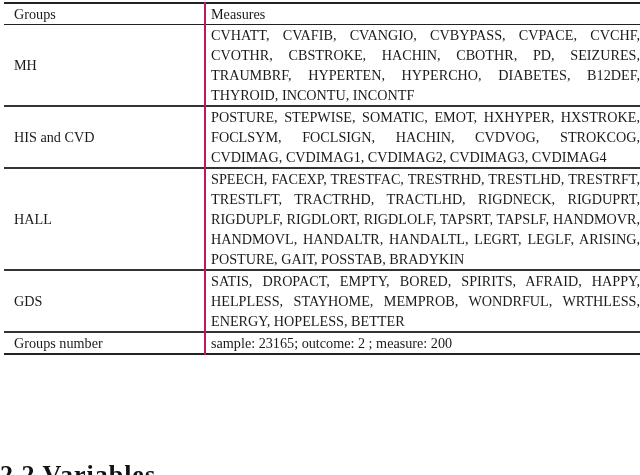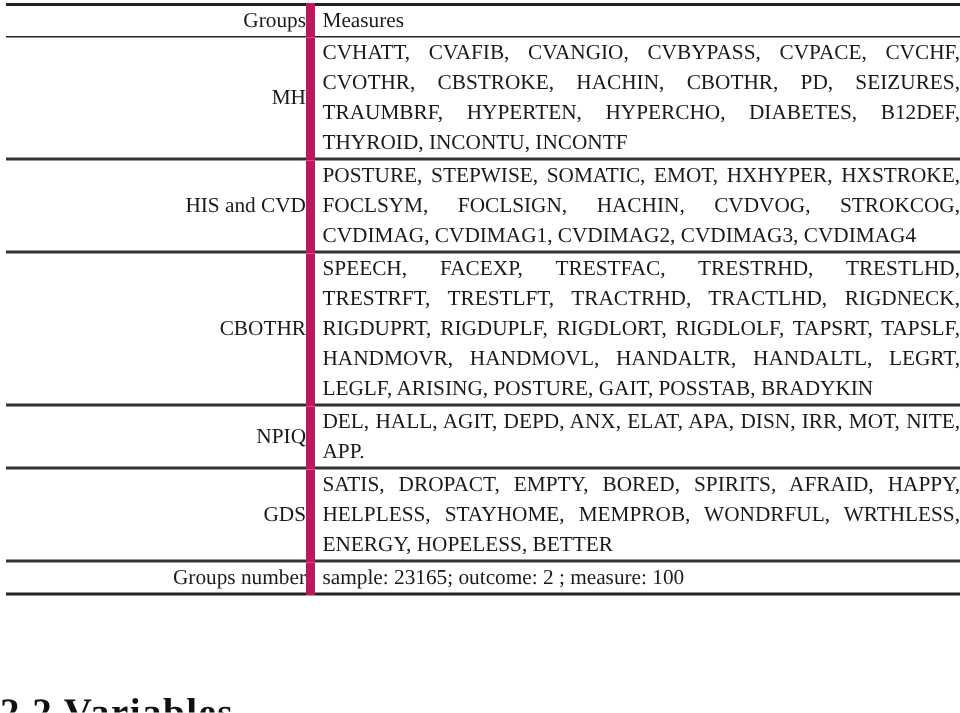--- a/index.html
+++ b/index.html
@@ -1,28 +1,28 @@
 <!DOCTYPE html>
 <html><head>
 <meta charset="utf-8">
 <style>
   html, body { margin: 0; padding: 0; background: #ffffff; }
   body { width: 640px; height: 475px; overflow: hidden; position: relative;
          font-family: "Liberation Serif", "DejaVu Serif", serif; color: #1a1a1a; }
   table { position: absolute; left: 4px; top: 2px; width: 636px; border-collapse: collapse;
           font-size: 14.2px; line-height: 20px; }
-  td, th { padding: 0 0 0 5px; vertical-align: middle; text-align: right; font-weight: normal; }
+  td, th { padding: 0 0 0 5px; vertical-align: middle; text-align: left; font-weight: normal; }
   th { height: 20px; }
   .grp { width: 190px; padding-left: 10px; }
   .meas { text-align: justify; text-align-last: left; padding-right: 0; }
   tr.head { border-top: 2px solid #222; border-bottom: 1px solid #222; }
   tr.row { border-bottom: 2px solid #333; }
   tr.row.last-inner { border-bottom: 1px solid #333; }
   tr.total { border-bottom: 2px solid #222; }
-  td.meas, th.meas { border-left: 6px solid #be185d; padding-left: 5px; }
+  td.meas, th.meas { border-left: 2px solid #be185d; padding-left: 5px; }
   .heading { position: absolute; left: 0; top: 460px; font-size: 26px; font-weight: bold;
              font-family: "Liberation Serif", serif; letter-spacing: 1px; color: #111; }
 </style>
 </head>
 <body>
 
 <table>
   <tbody>
       <tr class="head">
     <th class="grp">Groups</th>
@@ -30,31 +30,27 @@
   </tr>
   <tr class="row">
     <td class="grp">MH</td>
     <td class="meas">CVHATT, CVAFIB, CVANGIO, CVBYPASS, CVPACE, CVCHF, CVOTHR, CBSTROKE, HACHIN, CBOTHR, PD, SEIZURES, TRAUMBRF, HYPERTEN, HYPERCHO, DIABETES, B12DEF, THYROID, INCONTU, INCONTF</td>
   </tr>
   <tr class="row">
     <td class="grp">HIS and CVD</td>
     <td class="meas">POSTURE, STEPWISE, SOMATIC, EMOT, HXHYPER, HXSTROKE, FOCLSYM, FOCLSIGN, HACHIN, CVDVOG, STROKCOG, CVDIMAG, CVDIMAG1, CVDIMAG2, CVDIMAG3, CVDIMAG4</td>
   </tr>
   <tr class="row">
-    <td class="grp">CBOTHR</td>
+    <td class="grp">HALL</td>
     <td class="meas">SPEECH, FACEXP, TRESTFAC, TRESTRHD, TRESTLHD, TRESTRFT, TRESTLFT, TRACTRHD, TRACTLHD, RIGDNECK, RIGDUPRT, RIGDUPLF, RIGDLORT, RIGDLOLF, TAPSRT, TAPSLF, HANDMOVR, HANDMOVL, HANDALTR, HANDALTL, LEGRT, LEGLF, ARISING, POSTURE, GAIT, POSSTAB, BRADYKIN</td>
-  </tr>
-  <tr class="row">
-    <td class="grp">NPIQ</td>
-    <td class="meas">DEL, HALL, AGIT, DEPD, ANX, ELAT, APA, DISN, IRR, MOT, NITE, APP.</td>
   </tr>
   <tr class="row">
     <td class="grp">GDS</td>
     <td class="meas">SATIS, DROPACT, EMPTY, BORED, SPIRITS, AFRAID, HAPPY, HELPLESS, STAYHOME, MEMPROB, WONDRFUL, WRTHLESS, ENERGY, HOPELESS, BETTER</td>
   </tr>
   <tr class="total">
     <td class="grp">Groups number</td>
-    <td class="meas">sample: 23165; outcome: 2 ; measure: 100</td>
+    <td class="meas">sample: 23165; outcome: 2 ; measure: 200</td>
   </tr>
 </tbody>
   </table>
 
 <div class="heading">2.2 Variables</div>
 
 </body></html>

